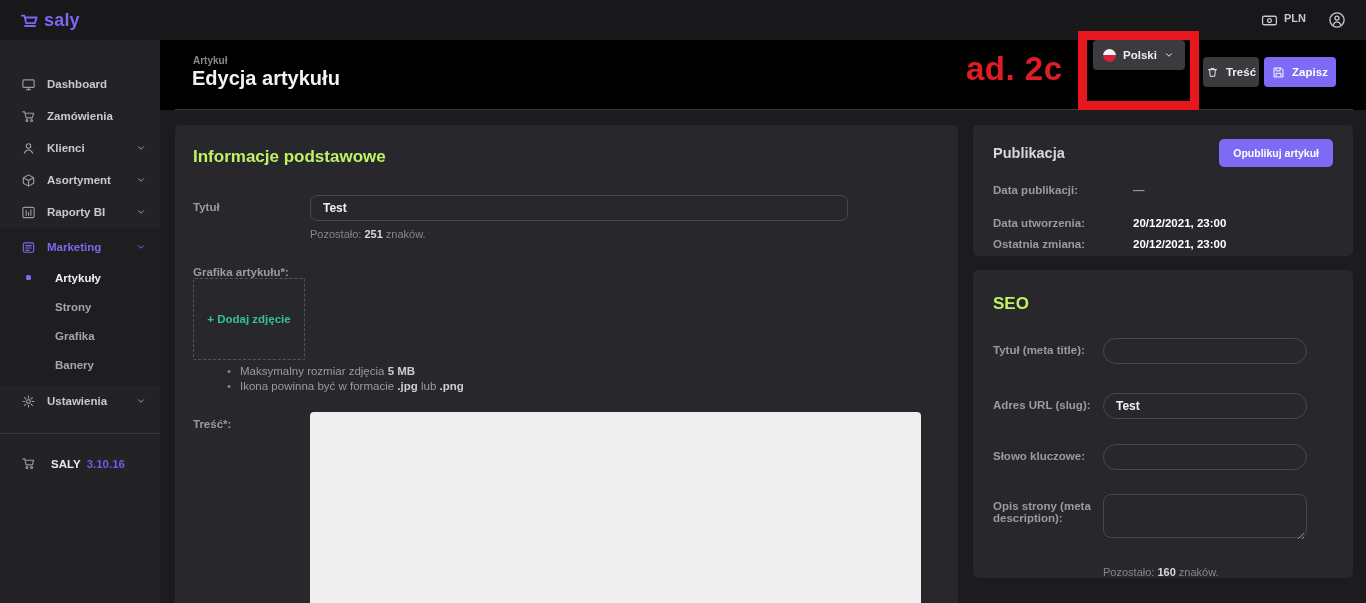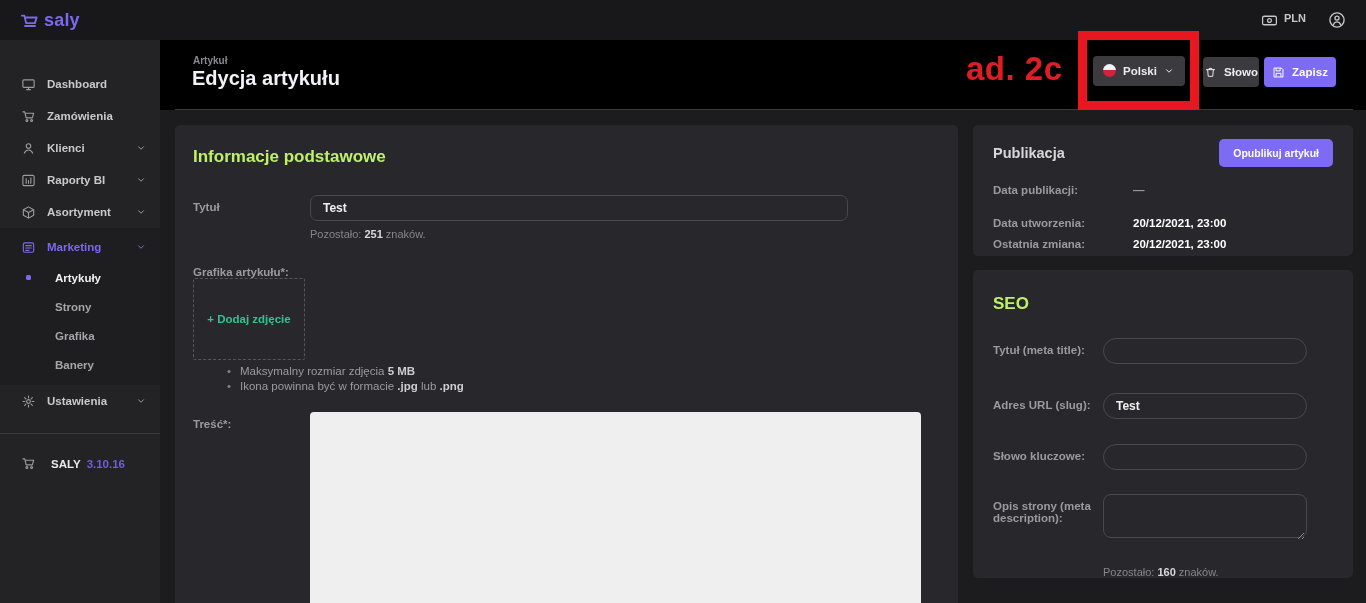--- a/index.html
+++ b/index.html
@@ -68,21 +68,21 @@
   .breadcrumb { position:absolute; left:33px; top:15px; font-size:10px; color:#8a8a8e; font-weight:700; }
   .page-title { position:absolute; left:32px; top:27px; font-size:20px; font-weight:800; color:#f2f2f4; }
 
   .annotation-text {
     position:absolute; left:966px; top:50px; z-index:12;
     font-size:33px; font-weight:800; color:#e01d24; letter-spacing:.5px;
   }
   .annotation-box {
     position:absolute; left:1078px; top:31px; width:121px; height:79px;
     border:9px solid #e8161f; z-index:11;
-    display:flex; align-items:center; justify-content:center;
+    display:flex; align-items:flex-start; justify-content:center;
   }
   .btn {
     height:30px; border-radius:4px; border:none; cursor:pointer;
     display:flex; align-items:center; justify-content:center; gap:7px;
     font-family:"Liberation Sans", sans-serif;
     font-size:11.5px; font-weight:700; color:#ececef;
   }
   .btn-dark { background:#3a3a3f; }
   .btn-purple { background:#7d6bf6; color:#fff; }
   .btn-lang { width:92px; }
@@ -226,40 +226,40 @@
     </span>
     <span class="nlabel">Klienci</span>
     <span class="chev">
       <svg width="10" height="10" viewBox="0 0 16 16" stroke="currentColor" fill="none" stroke-width="1.6" stroke-linecap="round" stroke-linejoin="round">
           <polyline points="4,6 8,10 12,6"></polyline>
         </svg>
     </span>
   </div>
   <div class="nav-item">
     <span class="nicon">
+      <svg width="15" height="15" viewBox="0 0 16 16" stroke="currentColor" fill="none" stroke-width="1.2" stroke-linejoin="round">
+          <path d="M8 2l5.5 3v6L8 14l-5.5-3V5z"></path>
+          <path d="M2.5 5L8 8l5.5-3M8 8v6"></path>
+        </svg>
+    </span>
+    <span class="nlabel">Asortyment</span>
+    <span class="chev">
+      <svg width="10" height="10" viewBox="0 0 16 16" stroke="currentColor" fill="none" stroke-width="1.6" stroke-linecap="round" stroke-linejoin="round">
+          <polyline points="4,6 8,10 12,6"></polyline>
+        </svg>
+    </span>
+  </div>
+  <div class="nav-item">
+    <span class="nicon">
       <svg width="15" height="15" viewBox="0 0 16 16" stroke="currentColor" fill="none" stroke-width="1.2" stroke-linecap="round">
           <rect x="2" y="2.5" width="12" height="11" rx="1.5"></rect>
           <path d="M5.5 6v5M8 8v3M10.5 5v6"></path>
         </svg>
     </span>
     <span class="nlabel">Raporty BI</span>
-    <span class="chev">
-      <svg width="10" height="10" viewBox="0 0 16 16" stroke="currentColor" fill="none" stroke-width="1.6" stroke-linecap="round" stroke-linejoin="round">
-          <polyline points="4,6 8,10 12,6"></polyline>
-        </svg>
-    </span>
-  </div>
-  <div class="nav-item">
-    <span class="nicon">
-      <svg width="15" height="15" viewBox="0 0 16 16" stroke="currentColor" fill="none" stroke-width="1.2" stroke-linejoin="round">
-          <path d="M8 2l5.5 3v6L8 14l-5.5-3V5z"></path>
-          <path d="M2.5 5L8 8l5.5-3M8 8v6"></path>
-        </svg>
-    </span>
-    <span class="nlabel">Asortyment</span>
     <span class="chev">
       <svg width="10" height="10" viewBox="0 0 16 16" stroke="currentColor" fill="none" stroke-width="1.6" stroke-linecap="round" stroke-linejoin="round">
           <polyline points="4,6 8,10 12,6"></polyline>
         </svg>
     </span>
   </div>
 
   <div class="marketing-group">
     <div class="nav-item active-parent">
       <span class="nicon">
@@ -334,21 +334,21 @@
     <svg width="10" height="10" viewBox="0 0 16 16" stroke="#ececef" fill="none" stroke-width="1.6" stroke-linecap="round" stroke-linejoin="round">
         <polyline points="4,6 8,10 12,6"></polyline>
       </svg>
   </button>
 </div>
 
 <button class="btn btn-dark btn-delete">
   <svg width="13" height="13" viewBox="0 0 16 16" stroke="#ececef" fill="none" stroke-width="1.2" stroke-linecap="round" stroke-linejoin="round">
       <path d="M3 4.5h10M6.3 4.5V3h3.4v1.5M4.5 4.5l.7 8.2h5.6l.7-8.2"></path>
     </svg>
-  <span>Słowo</span>
+  <span>Treść</span>
 </button>
 
 <button class="btn btn-purple btn-save">
   <svg width="13" height="13" viewBox="0 0 16 16" stroke="#fff" fill="none" stroke-width="1.2" stroke-linejoin="round">
       <path d="M2.5 2.5h9l2 2v9h-11z"></path>
       <path d="M5 2.5v3.5h5V2.5M5 13v-4h6v4"></path>
     </svg>
   <span>Zapisz</span>
 </button>
 

